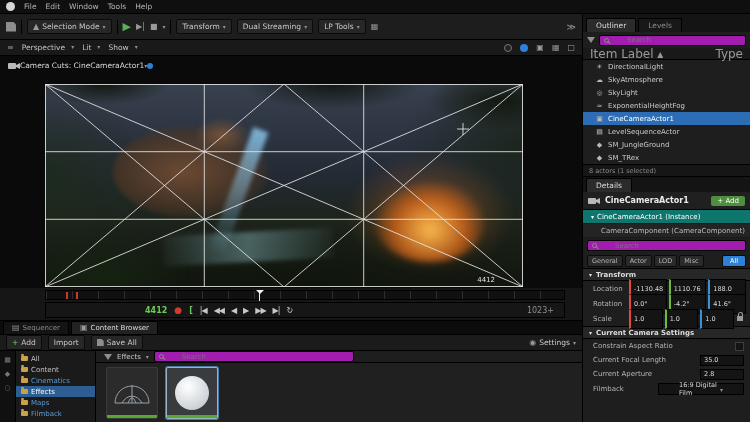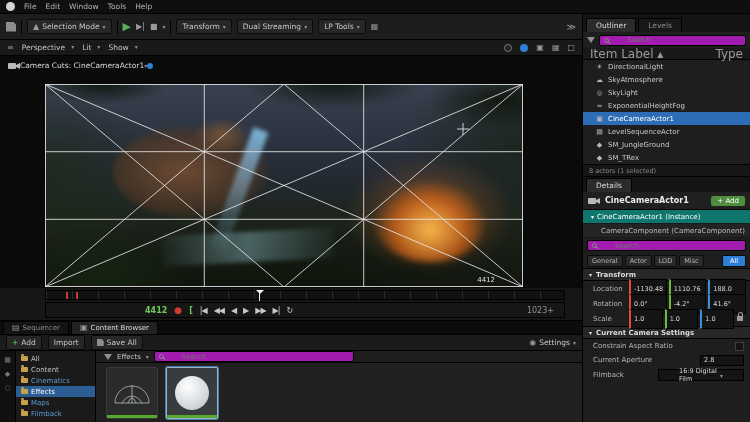--- a/index.html
+++ b/index.html
@@ -517,20 +517,24 @@
     <div class="shead">
       <span style="font-size:6px">▾</span>
       <span>Current Camera Settings</span>
     </div>
 
     <div class="prow">
       <span class="lbl">Constrain Aspect Ratio</span>
       <span class="cbox"></span>
     </div>
     <div class="prow">
+      <span class="lbl">Current Focal Length</span>
+      <span class="pval">35.0</span>
+    </div>
+    <div class="prow">
       <span class="lbl">Current Aperture</span>
       <span class="pval">2.8</span>
     </div>
     <div class="prow" style="height:16px">
       <span class="lbl">Filmback</span>
       <span class="ddl">
         <span>16:9 Digital Film</span>
         <span class="caret">▾</span>
       </span>
     </div>

